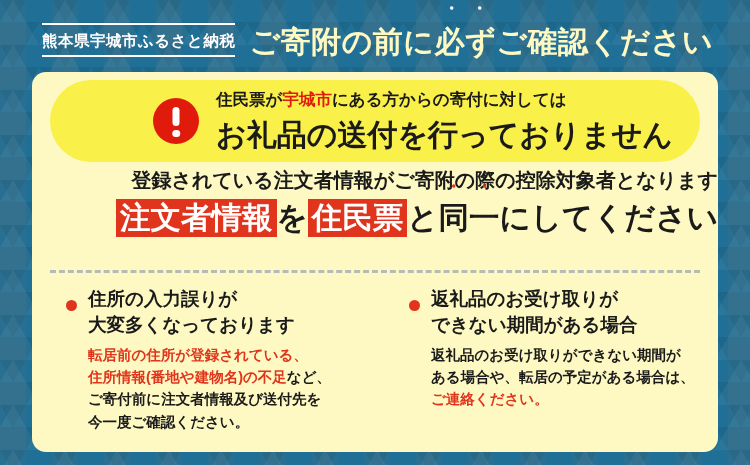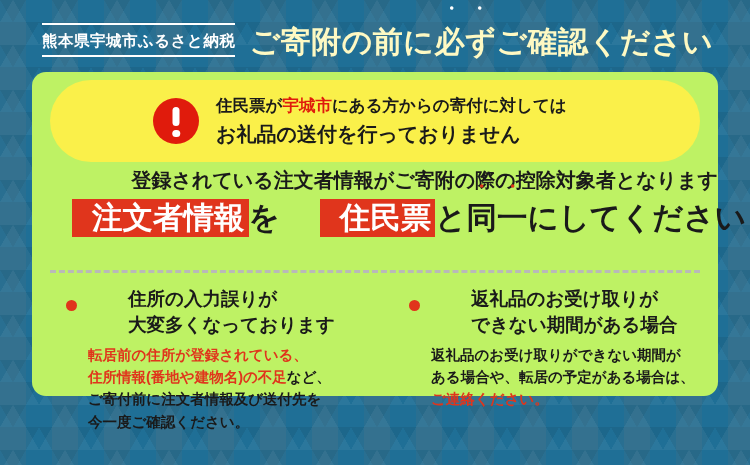--- a/index.html
+++ b/index.html
@@ -87,22 +87,22 @@
     text-indent: 11px;
     color: #ffffff;
     line-height: 1;
     white-space: nowrap;
   }
 
   
   #card {
     position: absolute;
     left: 32px; top: 72px;
-    width: 686px; height: 324px;
-    background: #bef264;
+    width: 686px; height: 380px;
+    background: #fef9c3;
     border-radius: 14px;
     z-index: 2;
   }
 
   
   #alert-pill {
     position: absolute;
     left: 18px; top: 8px;
     width: 650px; height: 82px;
     background: #faf04a;
@@ -140,21 +140,21 @@
     margin-left: 17px;
     color: #1a1a1a;
   }
   #alert-line1 {
     font-size: 16.5px;
     font-weight: bold;
     line-height: 1.2;
     white-space: nowrap;
   }
   #alert-line2 {
-    font-size: 20px;
+    font-size: 30px;
     font-weight: bold;
     line-height: 1.15;
     margin-top: 8px;
     white-space: nowrap;
   }
   .red-inline { color: #e01b0c; }
 
   
   #mid-block {
     position: absolute;
@@ -173,22 +173,21 @@
     margin-top: 6px;
     font-size: 30.5px;
     font-weight: bold;
     color: #1a1a1a;
     line-height: 1.2;
     white-space: nowrap;
   }
   .hl-red {
     background: #e0351c;
     color: #ffffff;
-    padding: 1px 4px 3px 20px;
-    margin-left: 40px;
+    padding: 1px 4px 3px 4px;
   }
   .emph-red {
     position: relative;
     display: inline-block;
   }
   .emph-red::before {
     content: "・・";
     position: absolute;
     left: 50%;
     transform: translateX(-50%);
@@ -230,21 +229,20 @@
     margin-top: 14px;
     margin-right: 11px;
   }
   .col-body { flex: 1 1 auto; }
   .col-head {
     font-size: 18.5px;
     font-weight: bold;
     color: #1a1a1a;
     line-height: 1.42;
     white-space: nowrap;
-    margin-left: 40px;
   }
   .col-sub {
     margin-top: 5px;
     font-size: 14.5px;
     font-weight: bold;
     color: #1a1a1a;
     line-height: 1.54;
     white-space: nowrap;
   }
   .sub-red { color: #e0351c; }

